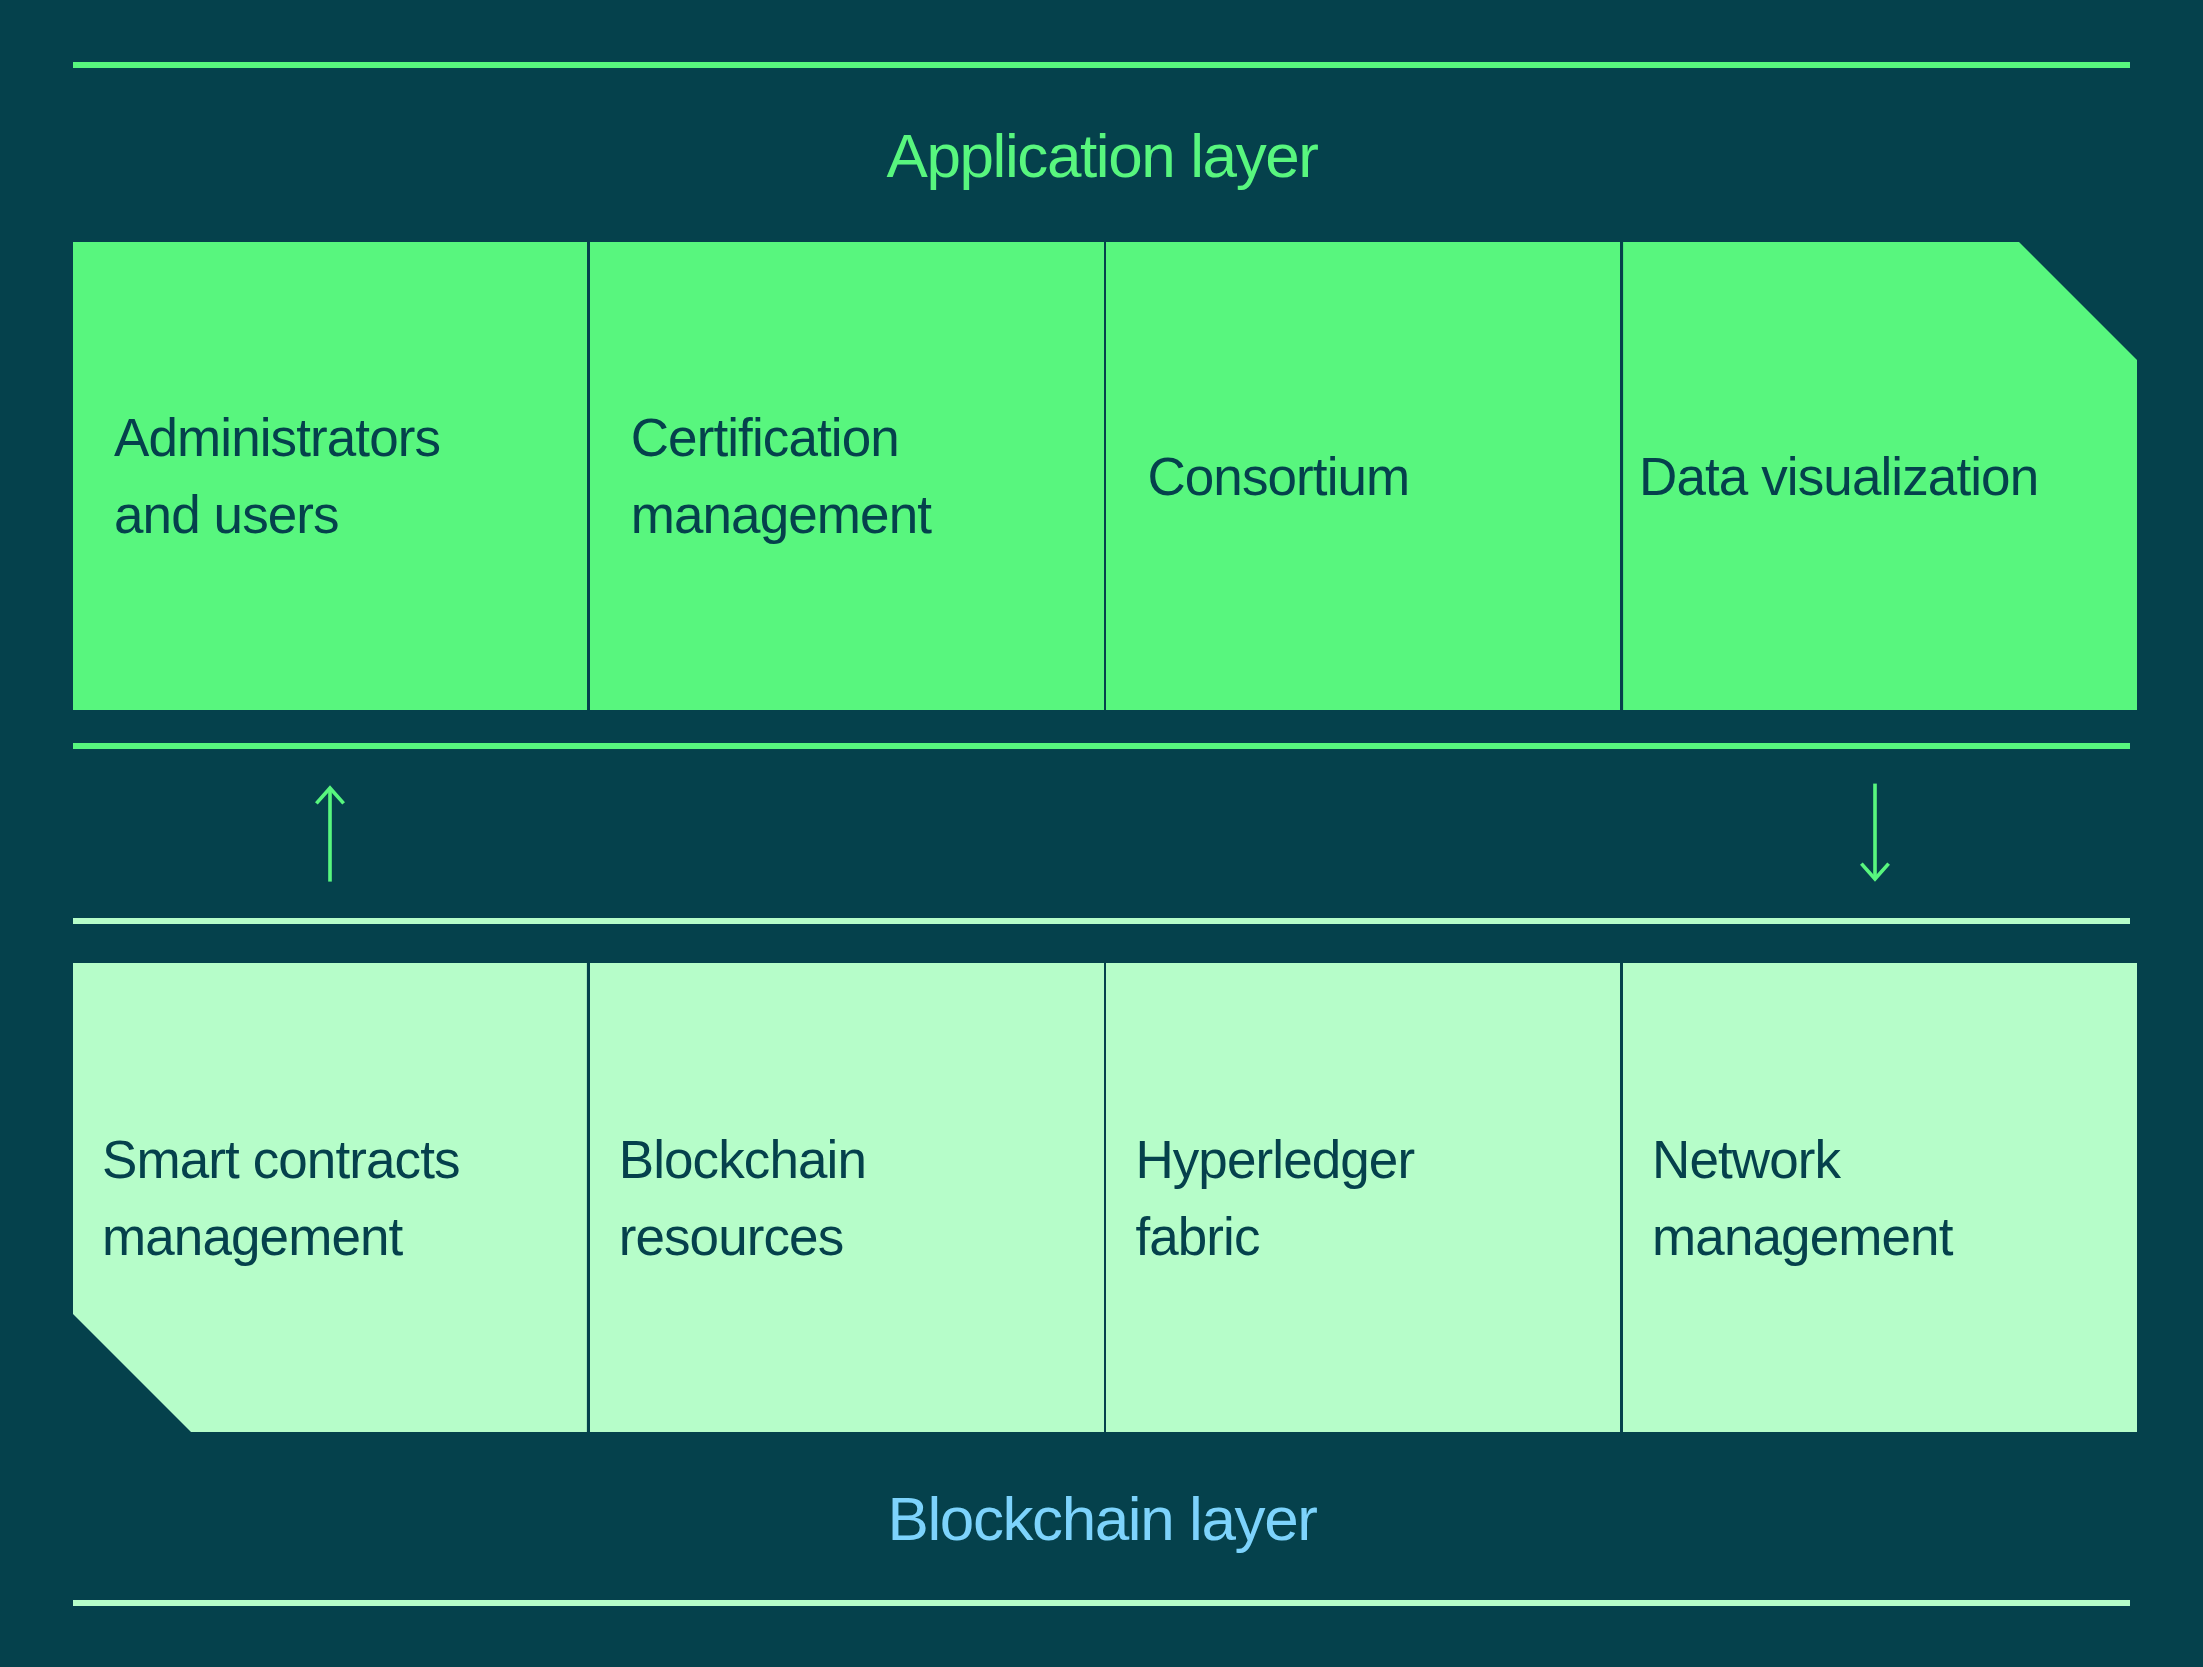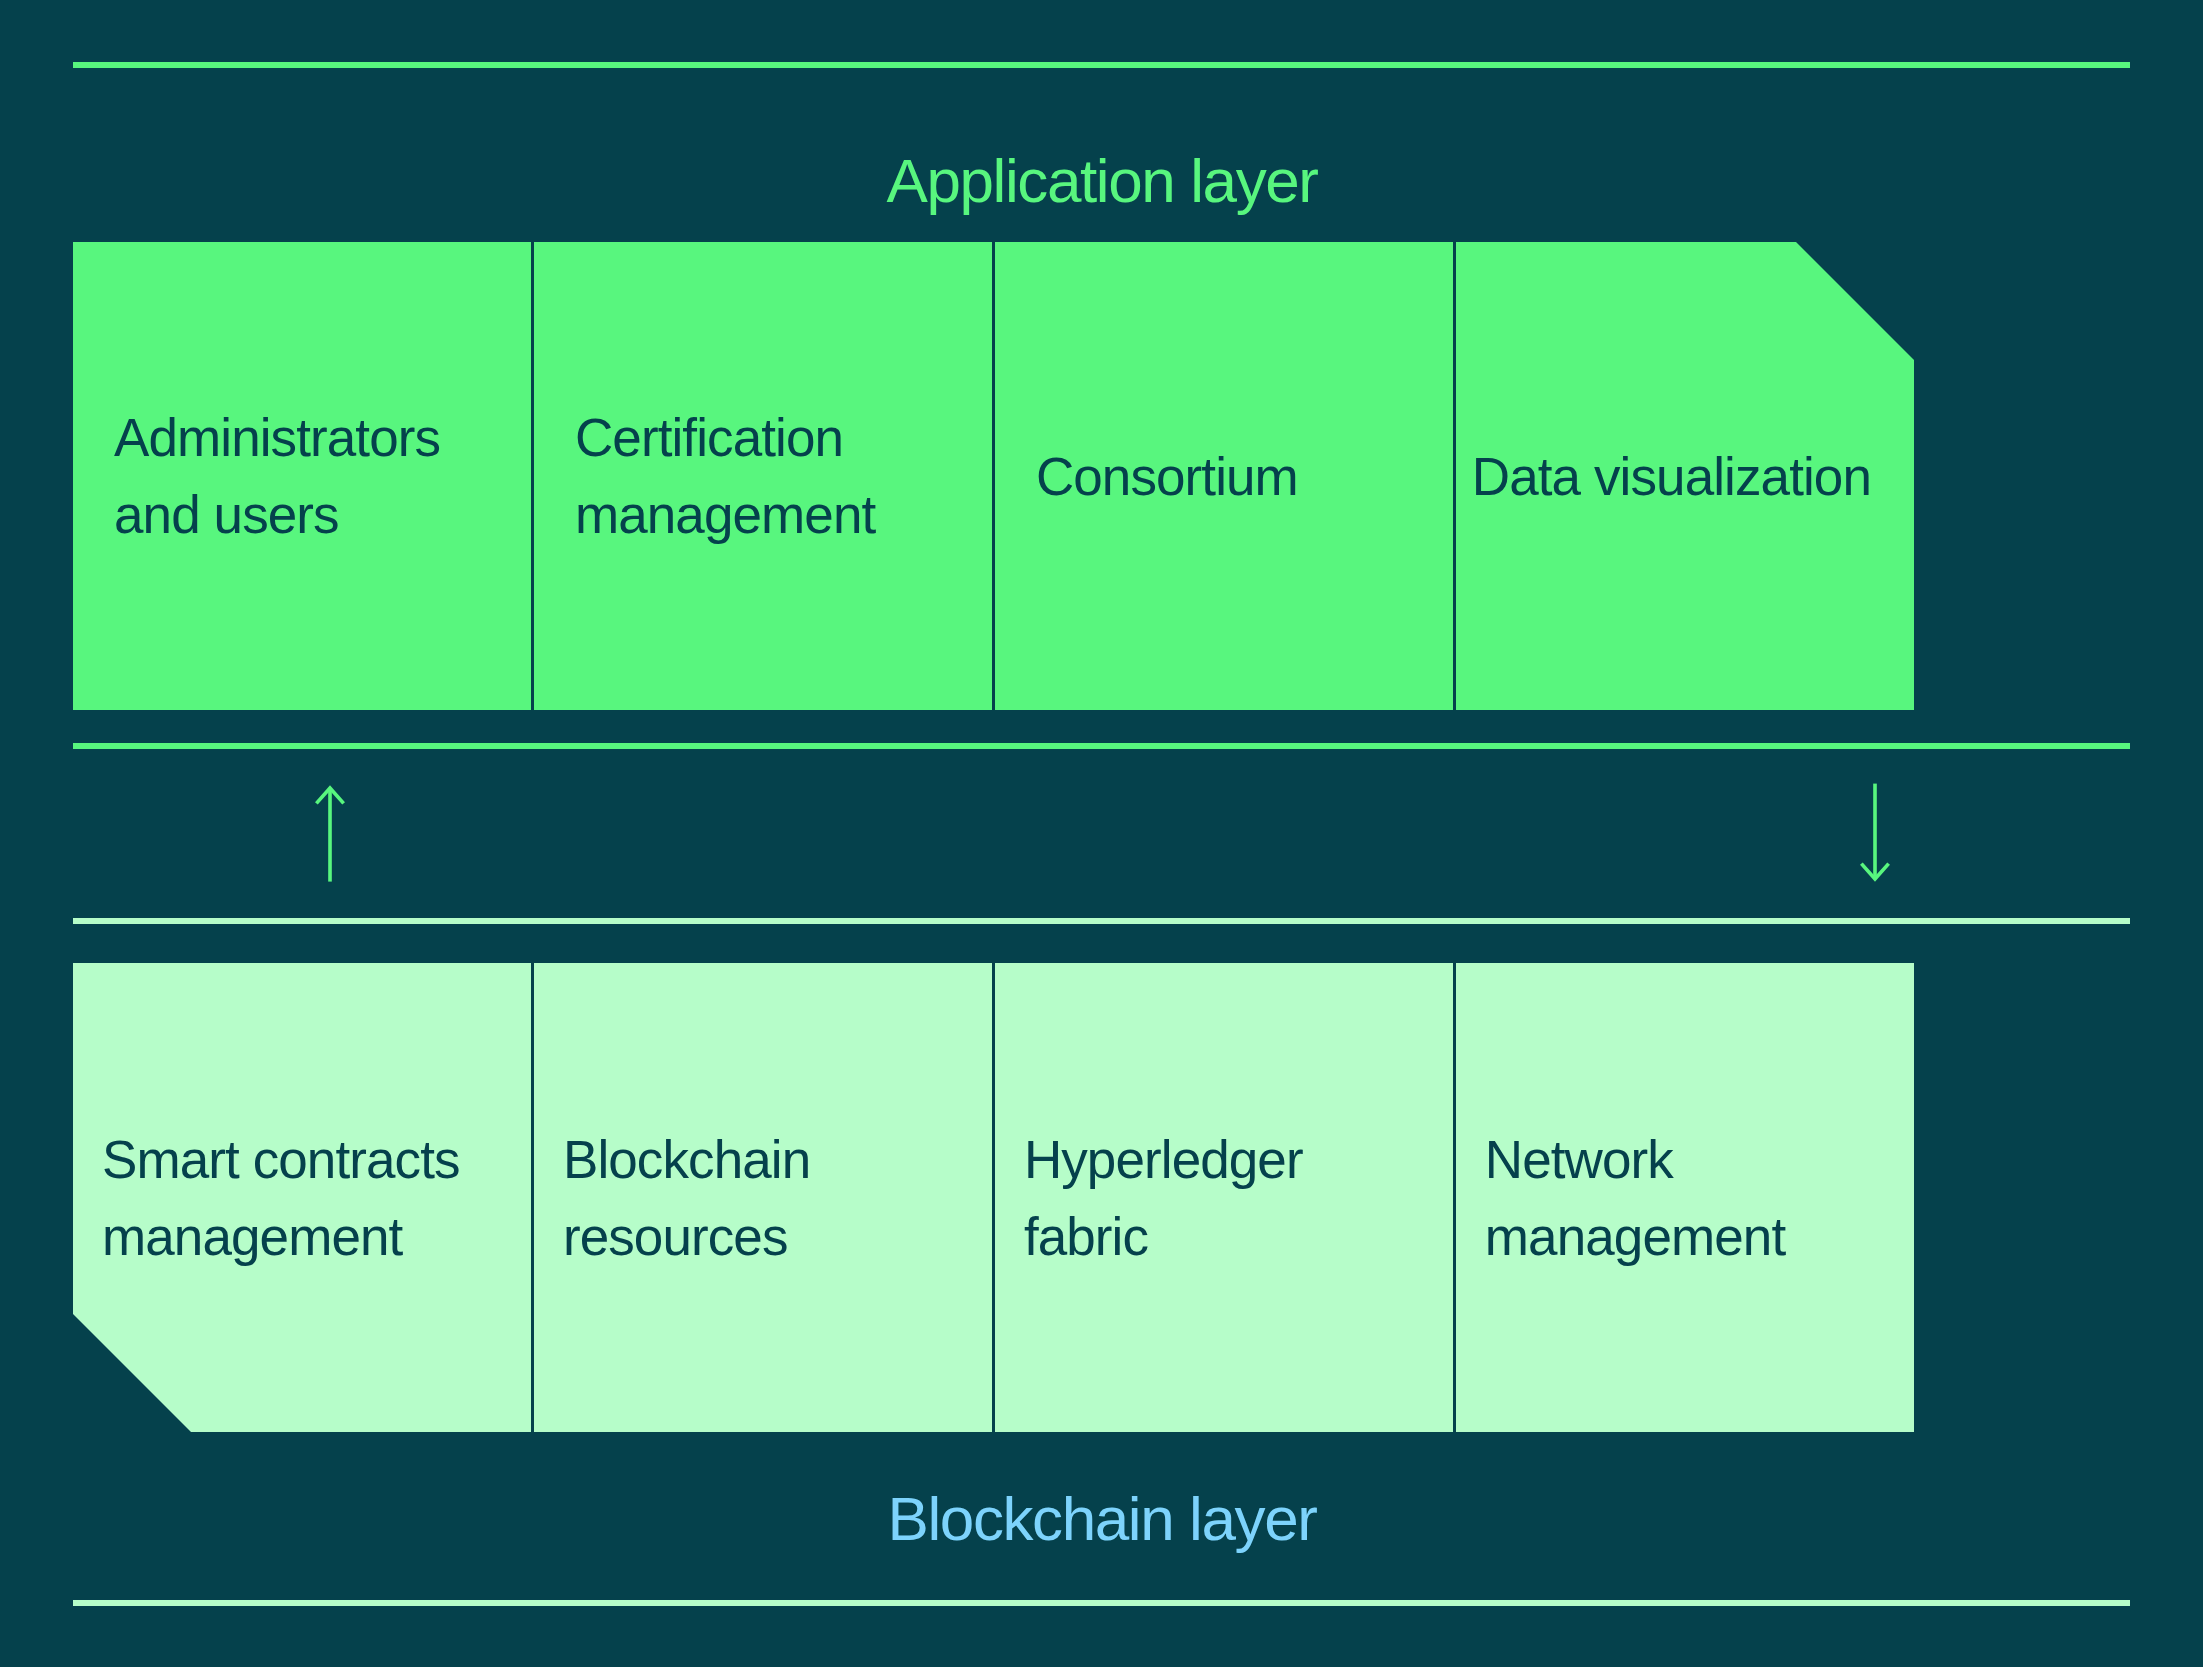--- a/index.html
+++ b/index.html
@@ -23,26 +23,26 @@
 
   .layer-title {
     position: absolute;
     left: 0; width: 100%;
     text-align: center;
     font-size: 62px;
     line-height: 62px;
     letter-spacing: -1.4px;
     white-space: pre;
   }
-  #app-title   { top: 125px; color: #58f67e; margin-top: 25px; }
+  #app-title   { top: 125px; color: #58f67e; }
   #block-title { top: 1488px; color: #7dd3fc; }
 
   .box-row {
     position: absolute;
-    left: 73px; width: 1841px;
+    left: 73px; width: 2064px;
     display: grid;
     grid-template-columns: repeat(4, 1fr);
     column-gap: 2.8px;
   }
   #app-row   { top: 242px;  height: 468px; }
   #block-row { top: 963px; height: 469px; }
 
   .box {
     display: flex;
     align-items: center;

